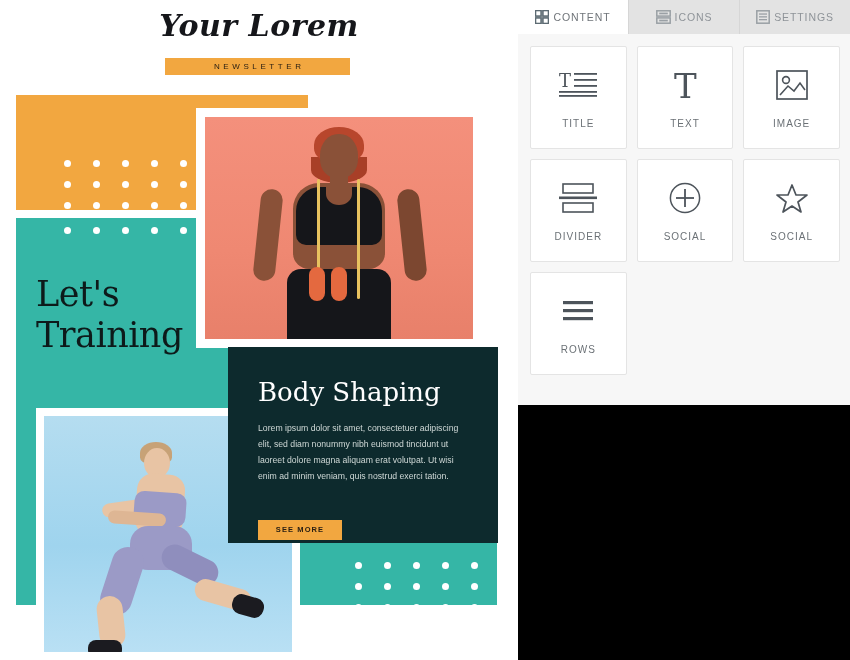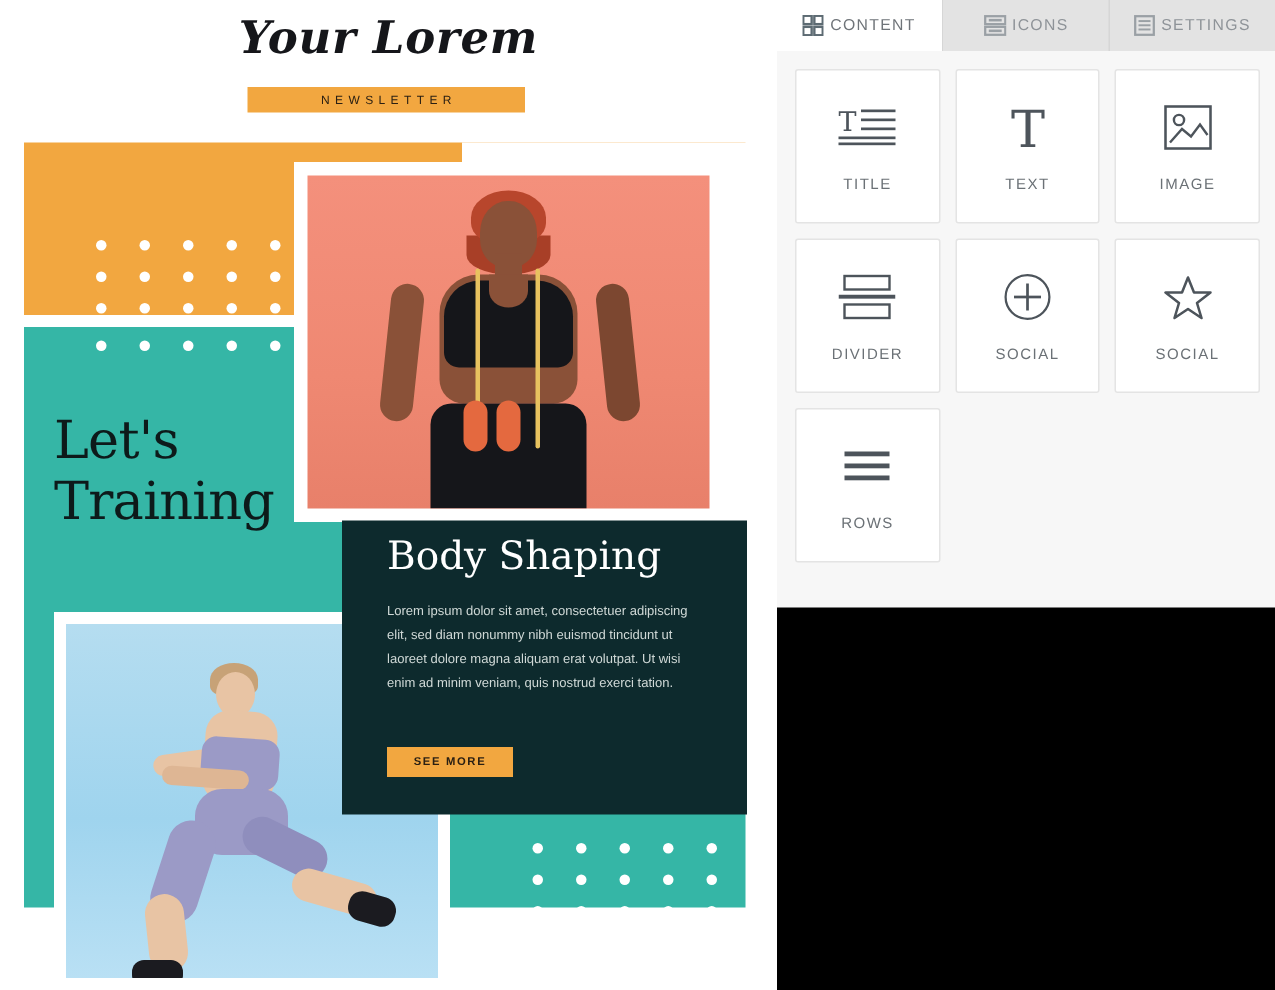--- a/index.html
+++ b/index.html
@@ -287,21 +287,21 @@
     line-height: 1.18;
     color: #0d1a1a;
     letter-spacing: -0.5px;
   }
 
   
   .card {
     position: absolute; left: 228px; top: 347px;
     width: 270px; height: 196px;
     background: #0d2a2d;
-    padding: 9px 28px 0 30px;
+    padding: 30px 28px 0 30px;
   }
   .card h2 {
     font-family: "DejaVu Serif", "Liberation Serif", serif;
     font-size: 26px;
     font-weight: 400;
     color: #ffffff;
     letter-spacing: 0px;
     margin-bottom: 13px;
   }
   .card p {

